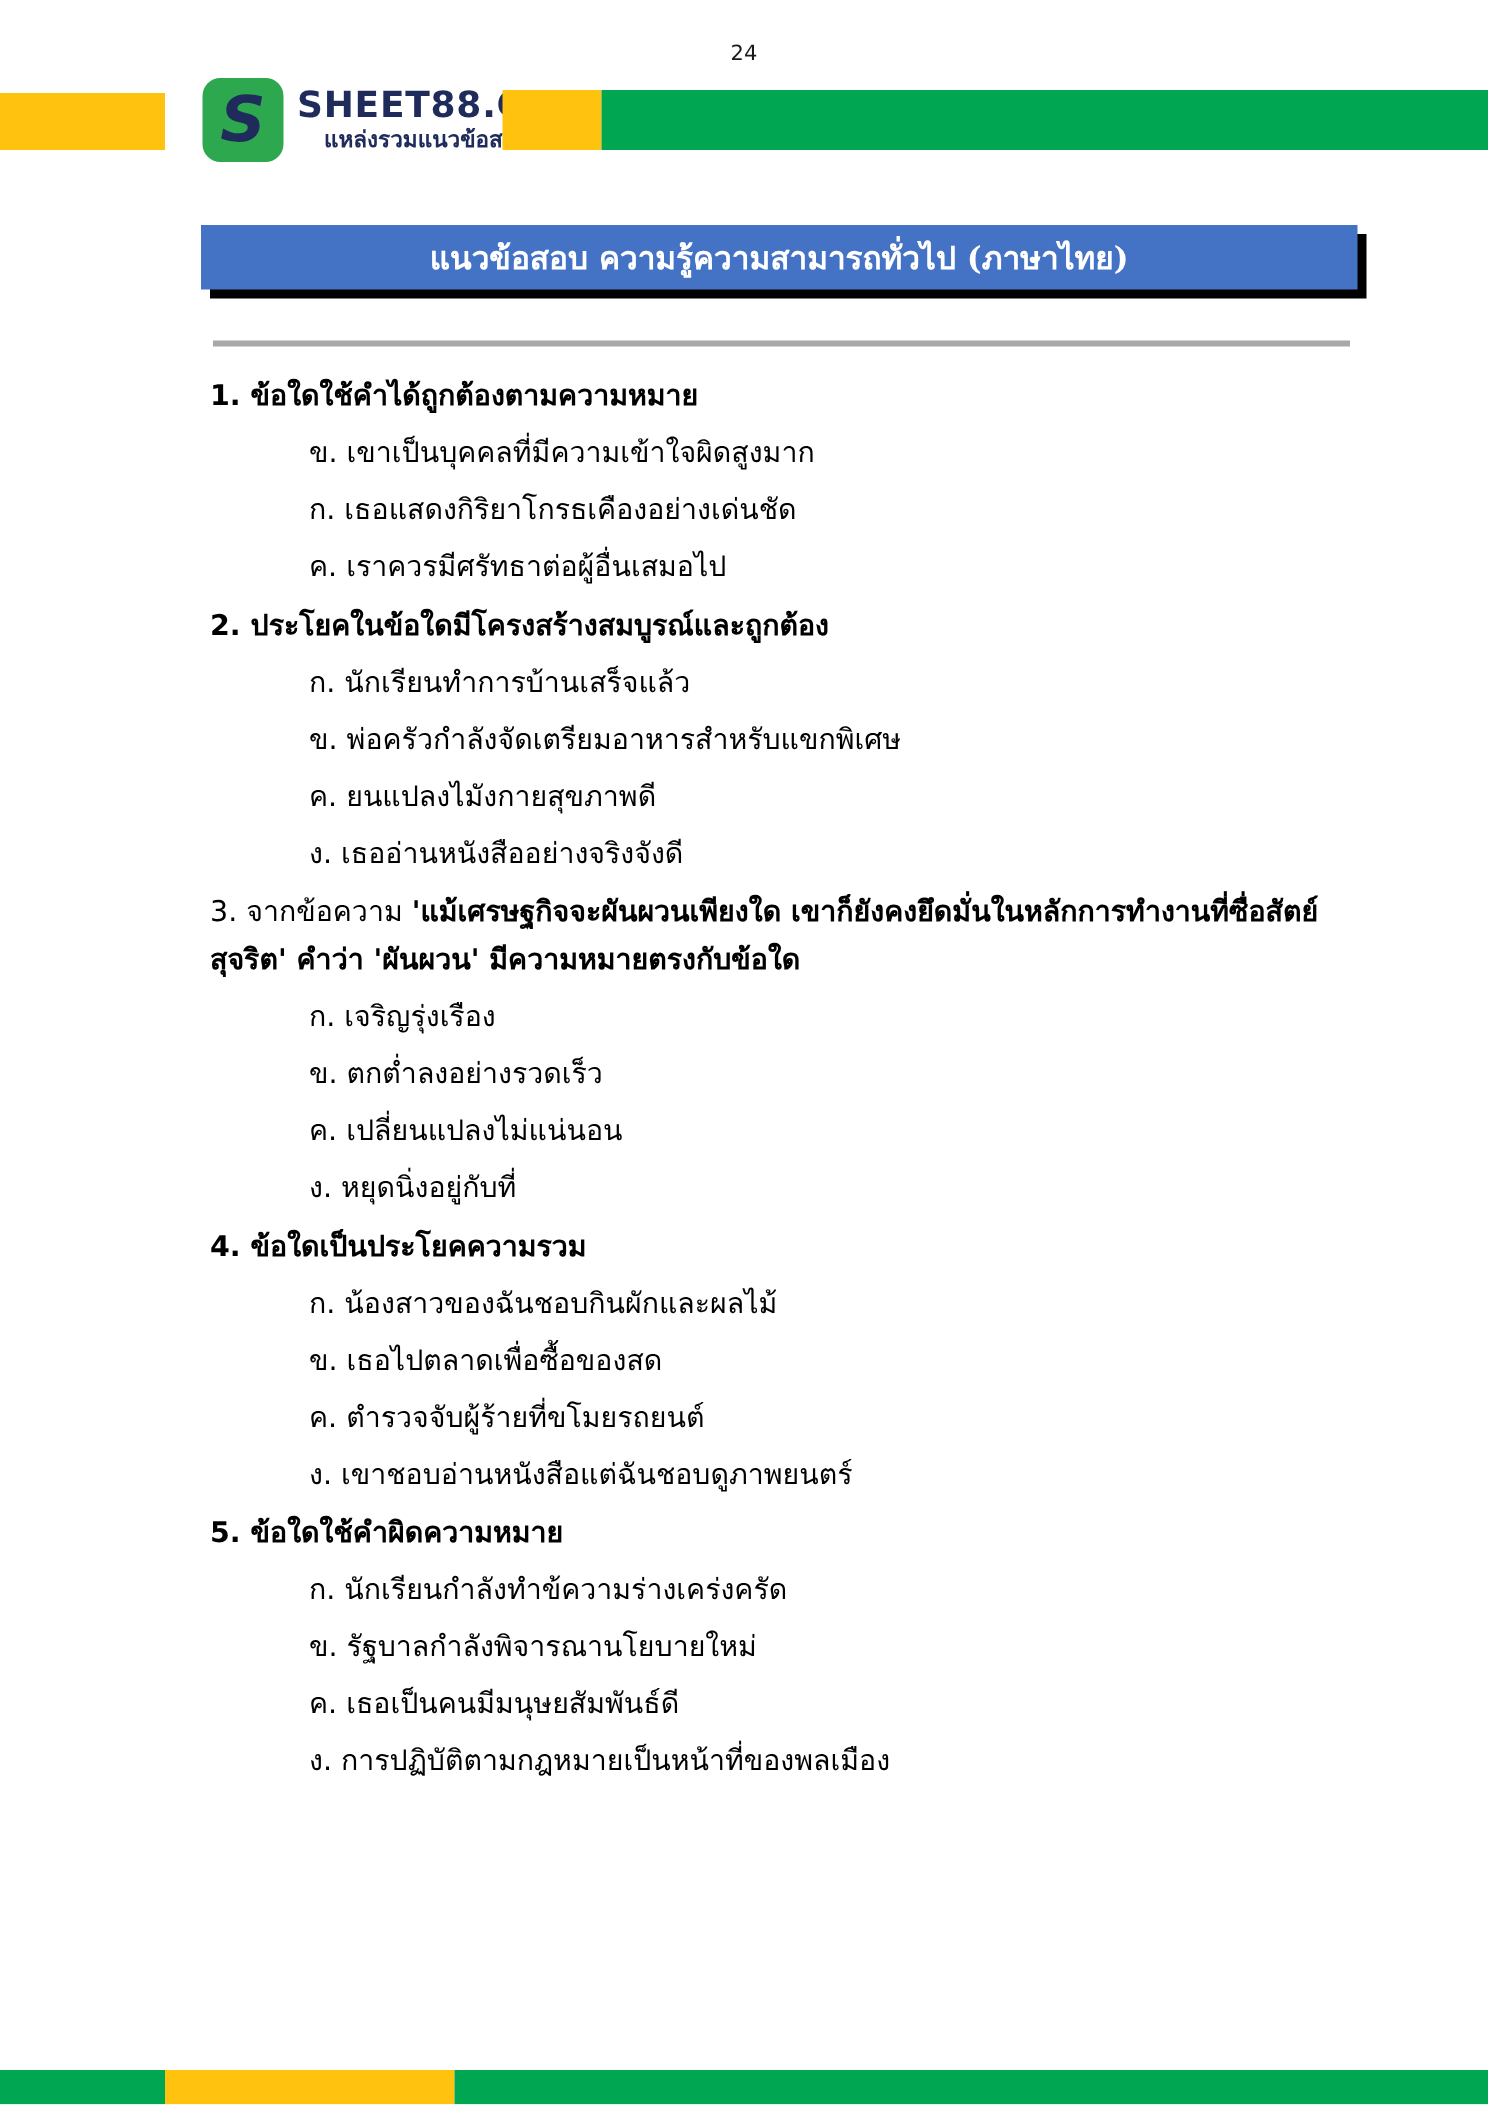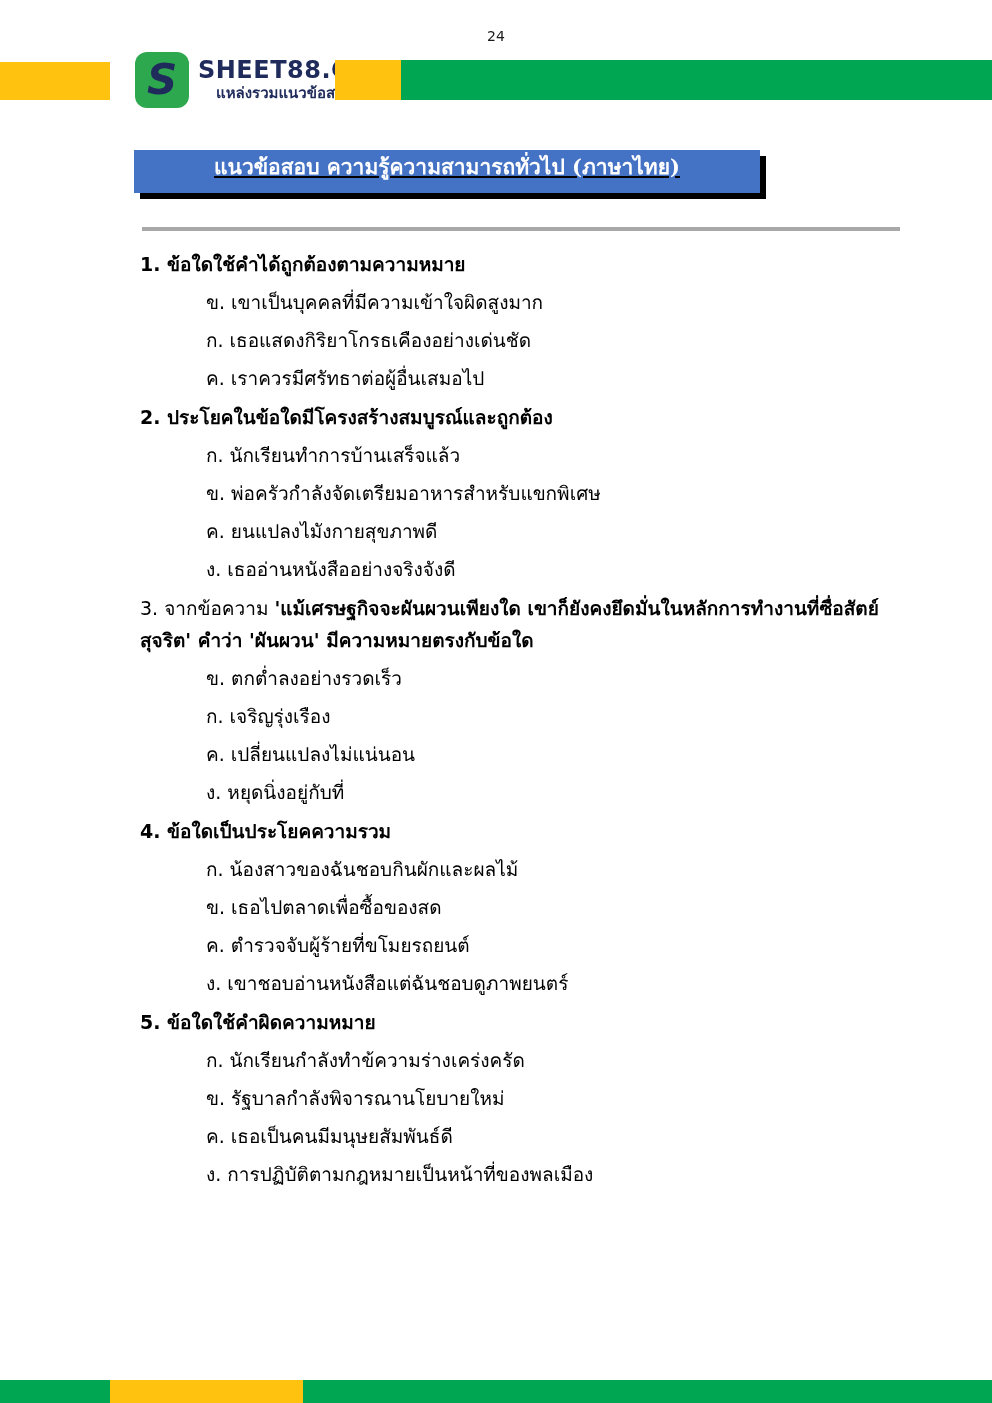--- a/index.html
+++ b/index.html
@@ -34,24 +34,24 @@
   .logo-brand {
     font-size:24px; font-weight:bold; color:var(--brand-navy,#1F2B5B); letter-spacing:0.5px;
     line-height:26px;
   }
   .logo-tagline {
     font-size:15px; font-weight:bold; color:var(--brand-navy,#1F2B5B); line-height:20px;margin-left:18px;
   }
 
   
   .banner {
-    position:absolute; left:134px; top:150px; width:626px; height:43px;
+    position:absolute; left:134px; top:150px; width:771px; height:43px;
     background:var(--banner-blue,#4472C4);
     box-shadow:6px 6px 0 var(--banner-shadow,#000000);
-    display:flex; align-items:flex-start; justify-content:center;text-decoration:underline;
+    display:flex; align-items:center; justify-content:center;
   }
   .banner-title {
     color:#ffffff; font-size:21px; font-weight:bold;
     font-family:"DejaVu Serif","Liberation Serif",serif;
   }
 
   
   .divider {
     position:absolute; left:142px; top:227px; width:758px; height:4px;
     background:var(--divider-gray,#A8A8A8);
@@ -124,22 +124,22 @@
           <div class="choice">ค. ยนแปลงไมังกายสุขภาพดี</div>
           <div class="choice">ง. เธออ่านหนังสืออย่างจริงจังดี</div>
         </div>
   </div>
 
   <div class="question">
     <div class="q-stem">
       <span class="q-lead">3. จากข้อความ </span><span class="q-bold">'แม้เศรษฐกิจจะผันผวนเพียงใด เขาก็ยังคงยึดมั่นในหลักการทำงานที่ซื่อสัตย์สุจริต' คำว่า 'ผันผวน' มีความหมายตรงกับข้อใด</span>
     </div>
     <div class="choices">
+          <div class="choice">ก. เจริญรุ่งเรือง</div>
           <div class="choice">ข. ตกต่ำลงอย่างรวดเร็ว</div>
-          <div class="choice">ก. เจริญรุ่งเรือง</div>
           <div class="choice">ค. เปลี่ยนแปลงไม่แน่นอน</div>
           <div class="choice">ง. หยุดนิ่งอยู่กับที่</div>
         </div>
   </div>
 
   <div class="question">
     <div class="q-stem">
       <span class="q-lead"></span><span class="q-bold">4. ข้อใดเป็นประโยคความรวม</span>
     </div>
     <div class="choices">

